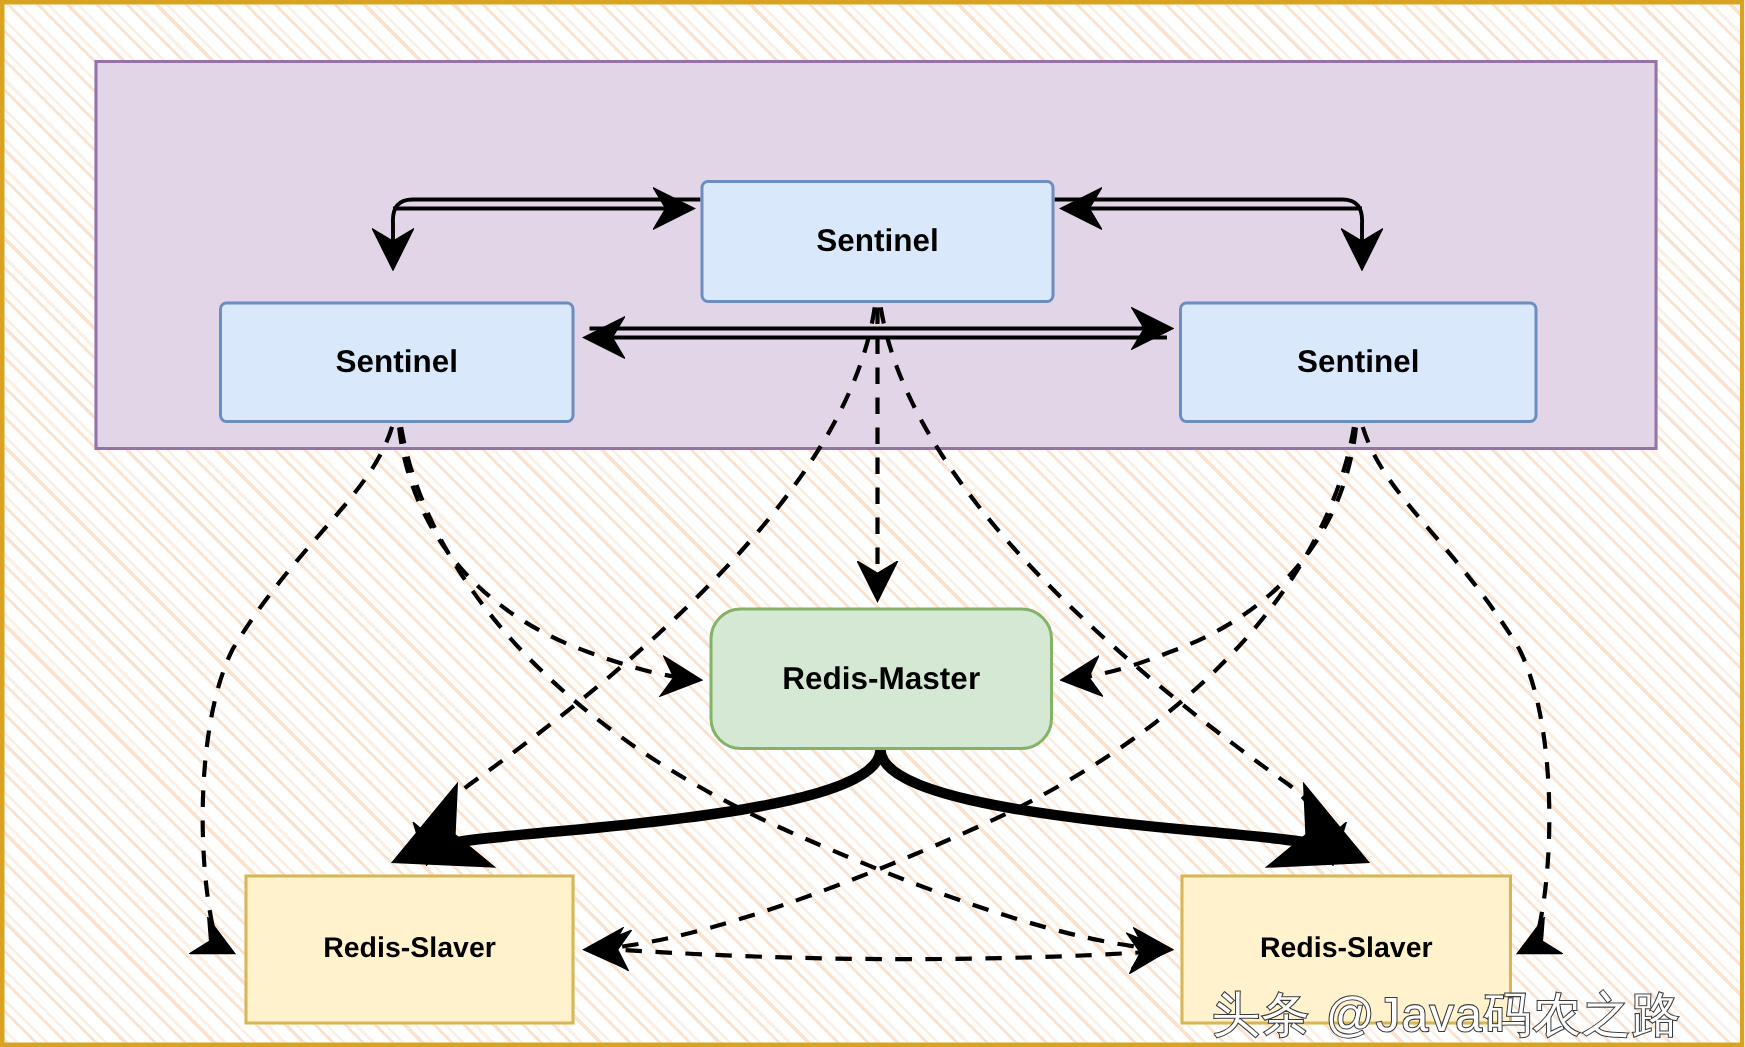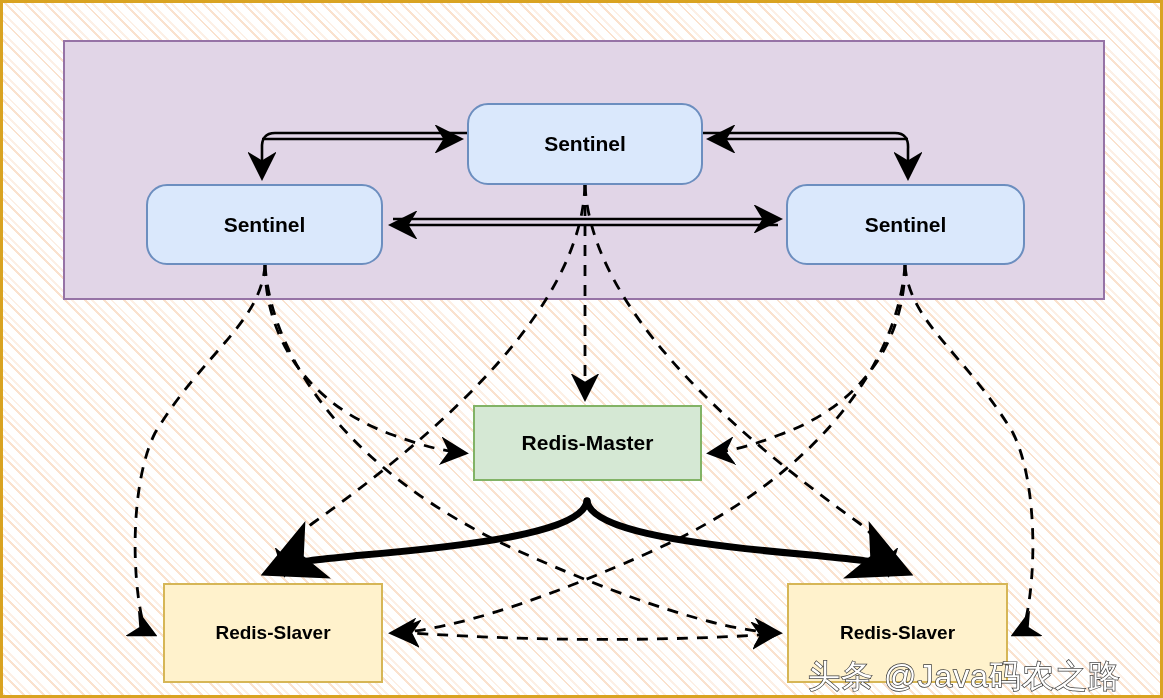--- a/index.html
+++ b/index.html
@@ -57,38 +57,39 @@
     display: flex;
     align-items: center;
     justify-content: center;
     font-weight: bold;
     color: #000000;
     text-align: center;
   }
   .node-sentinel {
     background: #dae8fc;
     border: 2px solid #6c8ebf;
-    border-radius: 21px;
+    border-radius: 5px;
     font-size: 21px;
+    margin-top: 17px;
   }
   .node-master {
     background: #d5e8d4;
     border: 2px solid #82b366;
     font-size: 21px;
   }
   .node-slaver {
     background: #fff2cc;
     border: 2px solid #d6b656;
     font-size: 19px;
   }
 
   #sentinel-top   { left: 464px; top: 100px;  width: 236px; height: 82px; }
   #sentinel-left  { left: 143px; top: 181px;  width: 237px; height: 81px; }
   #sentinel-right { left: 783px; top: 181px;  width: 239px; height: 81px; }
-  #redis-master   { left: 470px; top: 402px;  width: 229px; height: 76px; }
+  #redis-master   { left: 470px; top: 402px;  width: 229px; height: 95px; border-radius: 21px; }
   #redis-slaver-left  { left: 160px; top: 580px; width: 220px; height: 100px; }
   #redis-slaver-right { left: 784px; top: 580px; width: 221px; height: 100px; }
 
   #watermark {
     position: absolute;
     left: 805px;
     top: 652px;
     font-size: 32px;
     color: #ffffff;
     white-space: nowrap;

